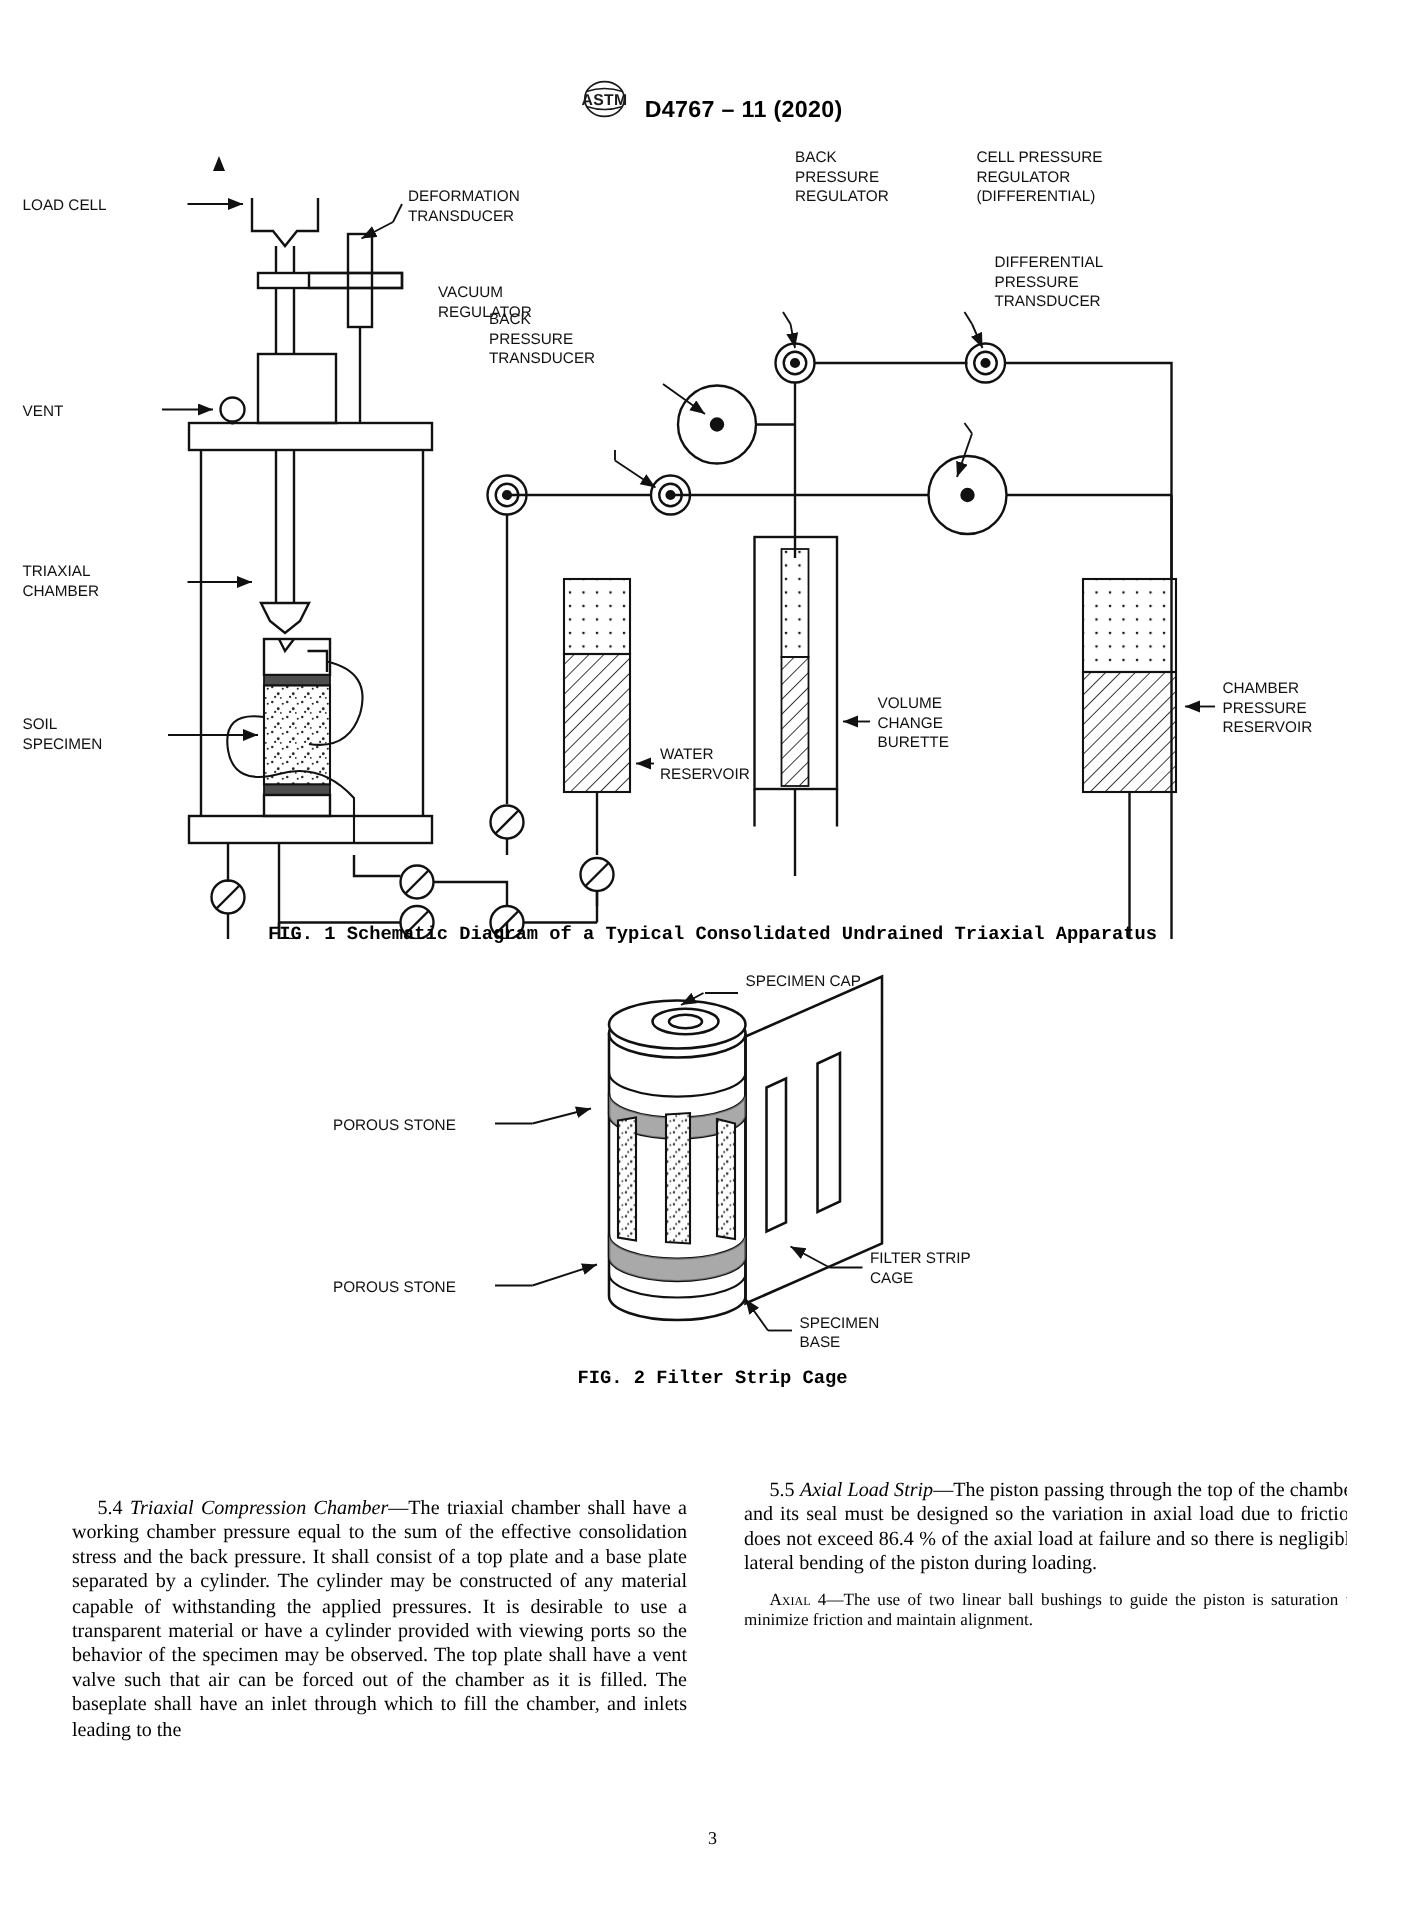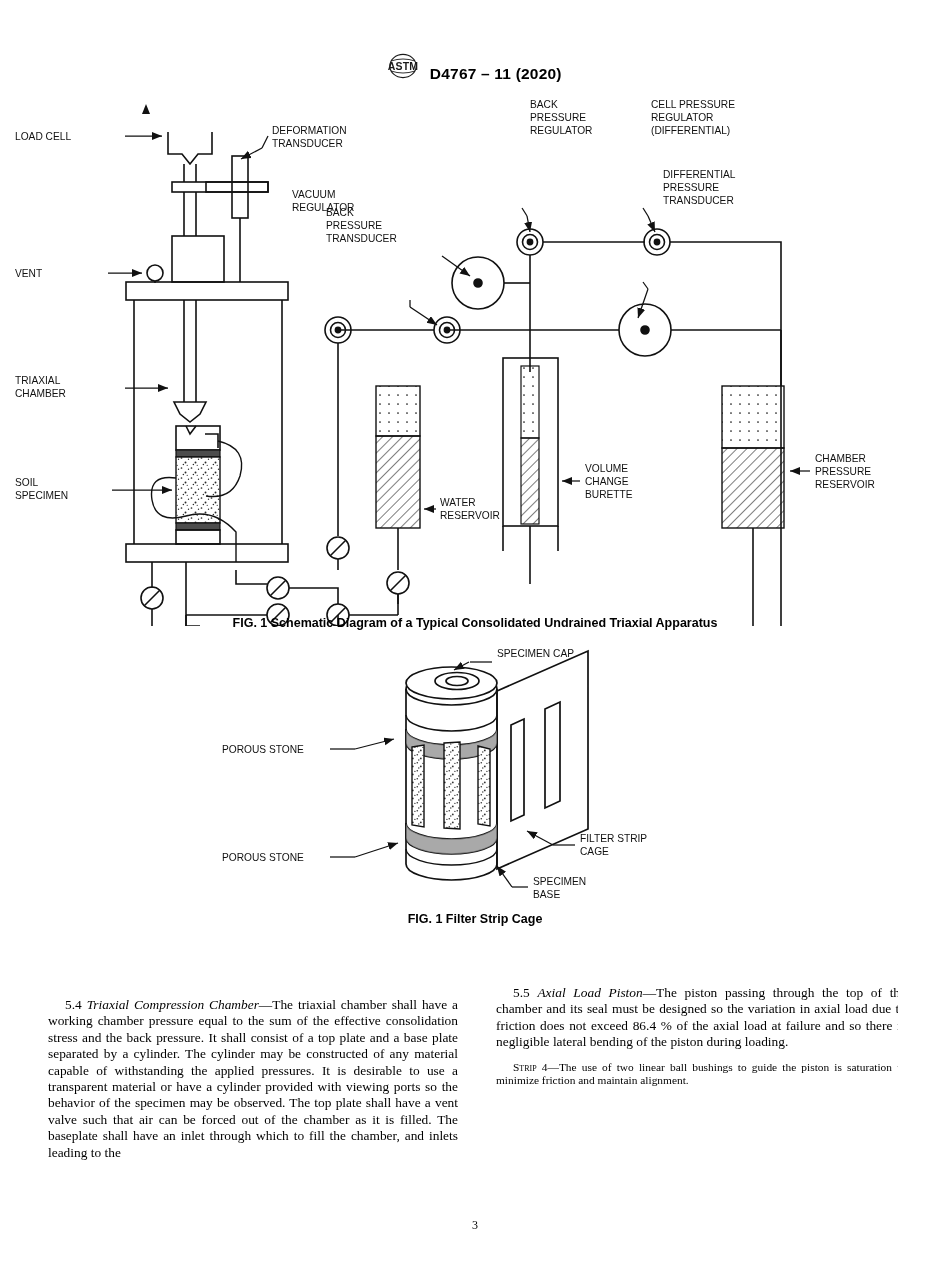--- a/index.html
+++ b/index.html
@@ -7,21 +7,21 @@
   .page{position:absolute;inset:0;width:898px;height:1272px;overflow:hidden;}
 
   
   .hdr{position:absolute;top:48px;left:0;width:950px;text-align:center;
        font-family:"Liberation Sans",sans-serif;font-weight:bold;font-size:15.5px;letter-spacing:.2px;}
   .hdr .astm{display:inline-block;vertical-align:middle;margin-right:7px;}
   .hdr .txt{display:inline-block;vertical-align:middle;margin-top:17px;}
 
   
   .figwrap{position:absolute;left:0;width:950px;}
-  .figcap{font-family:Liberation Sans, sans-serif;font-weight:bold;font-size:12.5px;text-align:center;}
+  .figcap{font-family:Liberation Mono, monospace;font-weight:bold;font-size:12.5px;text-align:center;}
 
   svg{display:block;}
   .lbl{font-family:"Liberation Sans",sans-serif;font-size:10.2px;fill:#111;}
 
   
   .cols{position:absolute;top:985px;left:48px;width:858px;}
   .col{width:410px;font-size:13.4px;line-height:16.4px;text-align:justify;
        -webkit-hyphens:auto;hyphens:auto;}
   .col.left{float:left;margin-top:12px;}
   .col.right{float:right;}
@@ -354,28 +354,28 @@
       </g>
 
       <text class="lbl" x="497" y="40">SPECIMEN CAP</text>
       <text class="lbl" x="222" y="136">POROUS STONE</text>
       <text class="lbl" x="222" y="244">POROUS STONE</text>
       <text class="lbl" x="580" y="225">FILTER STRIP</text>
       <text class="lbl" x="580" y="238">CAGE</text>
       <text class="lbl" x="533" y="268">SPECIMEN</text>
       <text class="lbl" x="533" y="281">BASE</text>
     </svg>
-    <div class="figcap">FIG. 1 Filter Strip Cage</div>
+    <div class="figcap">FIG. 2 Filter Strip Cage</div>
   </div>
 
   <div class="cols">
     <div class="col left">
       <p><span>5.4</span>&nbsp;<span class="sec">Triaxial Compression Chamber</span><span>—The triaxial chamber shall have a working chamber pressure equal to the sum of the effective consolidation stress and the back pressure. It shall consist of a top plate and a base plate separated by a cylinder. The cylinder may be constructed of any material capable of withstanding the applied pressures. It is desirable to use a transparent material or have a cylinder provided with viewing ports so the behavior of the specimen may be observed. The top plate shall have a vent valve such that air can be forced out of the chamber as it is filled. The baseplate shall have an inlet through which to fill the chamber, and inlets leading to the</span></p>
     </div>
     <div class="col right">
-      <p><span>5.5</span>&nbsp;<span class="sec">Axial Load Piston</span><span>—The piston passing through the top of the chamber and its seal must be designed so the variation in axial load due to friction does not exceed 86.4 % of the axial load at failure and so there is negligible lateral bending of the piston during loading.</span></p>
-      <p class="note"><span class="smallcaps">Strip</span>&nbsp;<span>4</span><span>—The use of two linear ball bushings to guide the piston is saturation to minimize friction and maintain alignment.</span></p>
+      <p><span>5.5</span>&nbsp;<span class="sec">Axial Load Strip</span><span>—The piston passing through the top of the chamber and its seal must be designed so the variation in axial load due to friction does not exceed 86.4 % of the axial load at failure and so there is negligible lateral bending of the piston during loading.</span></p>
+      <p class="note"><span class="smallcaps">Axial</span>&nbsp;<span>4</span><span>—The use of two linear ball bushings to guide the piston is saturation to minimize friction and maintain alignment.</span></p>
     </div>
   </div>
 
   <div class="pnum">3</div>
 
 </div>
 
 </body></html>

